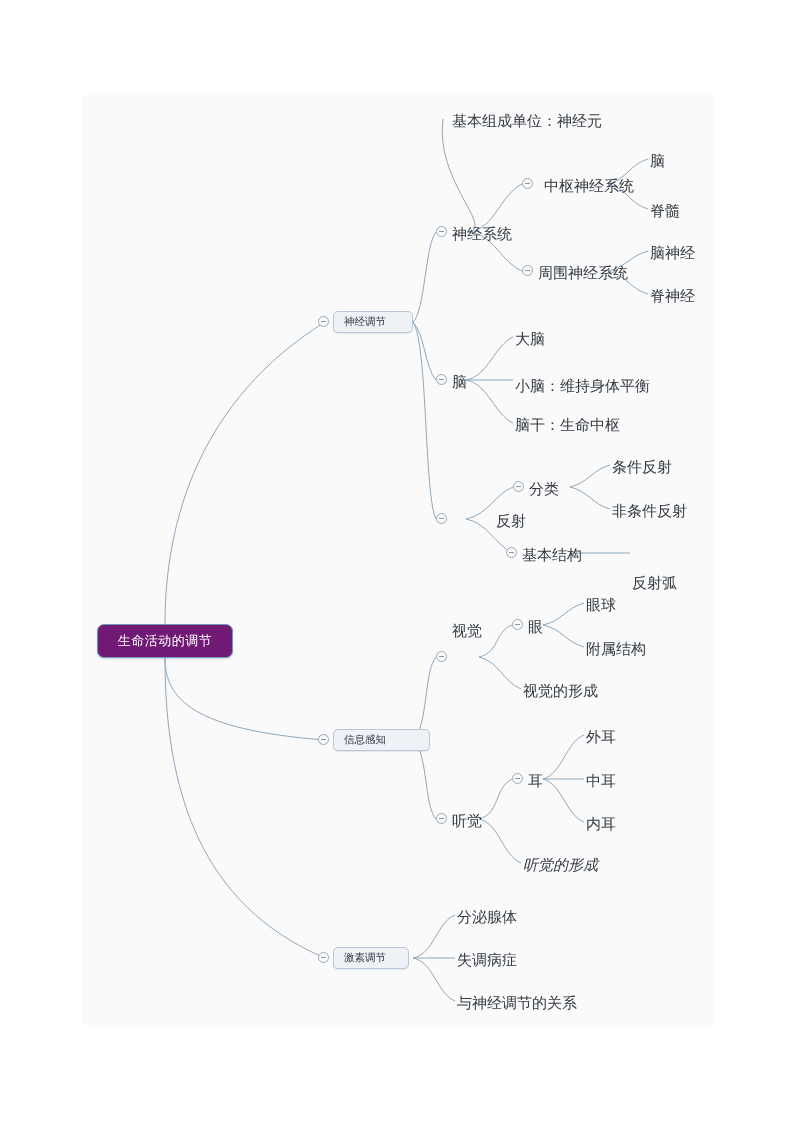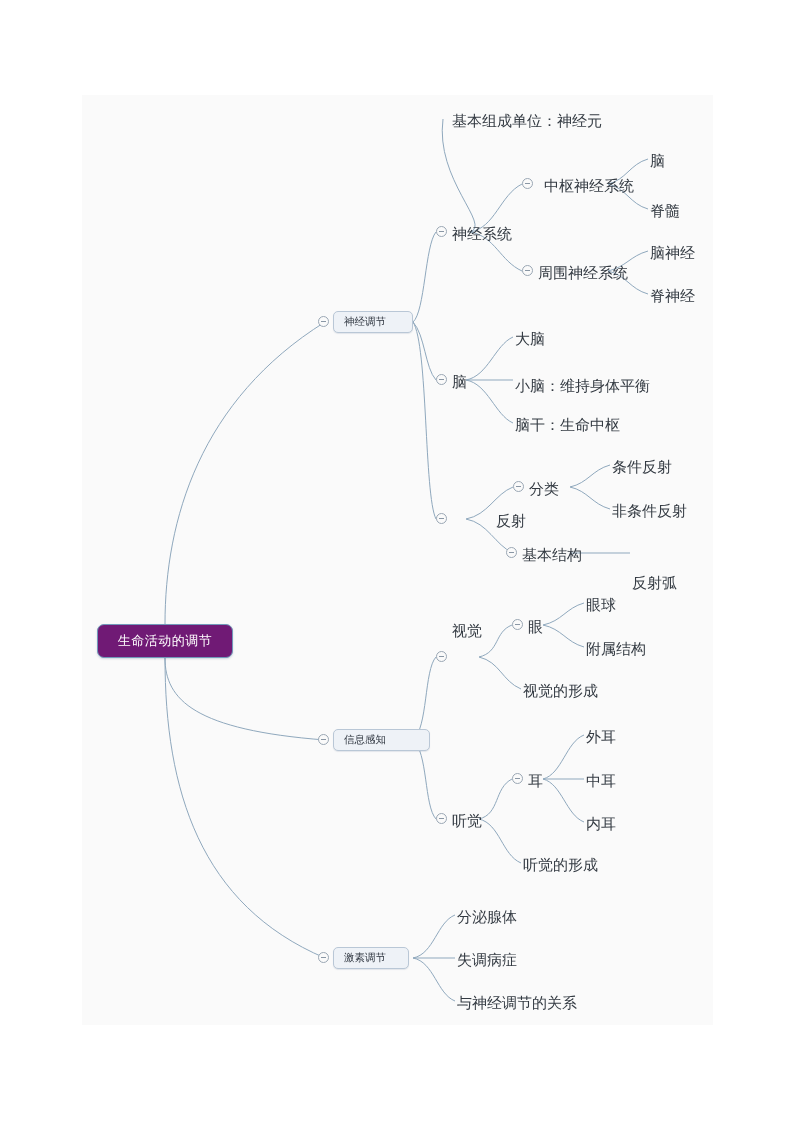--- a/index.html
+++ b/index.html
@@ -286,21 +286,21 @@
   </div>
   <div class="txt" style="left:586px; top:730px;">
     <span>外耳</span>
   </div>
   <div class="txt" style="left:586px; top:774px;">
     <span>中耳</span>
   </div>
   <div class="txt" style="left:586px; top:817px;">
     <span>内耳</span>
   </div>
-  <div class="txt" style="left:523px; top:858px;">
+  <div class="txt" style="left:523px; top:858px;font-style:italic;">
     <span>听觉的形成</span>
   </div>
 
   <div class="toggle" style="left:318px; top:952px;"></div>
   <div class="l1-box" style="left:333px; top:947px; width:76px;">
     <span class="node-label">激素调节</span>
   </div>
   <div class="txt" style="left:457px; top:910px;">
     <span>分泌腺体</span>
   </div>

